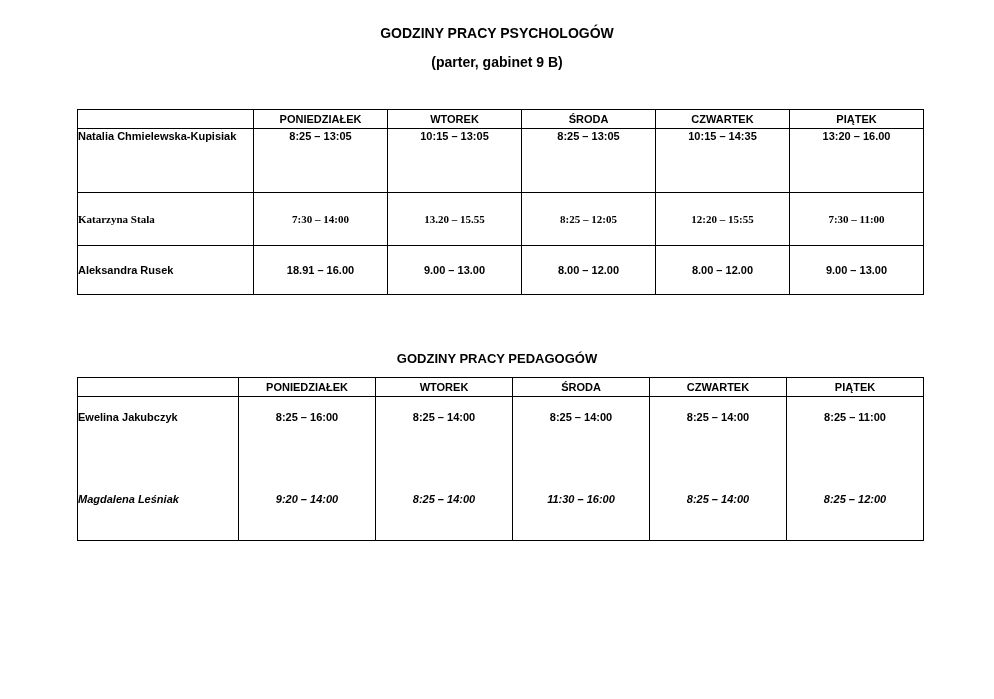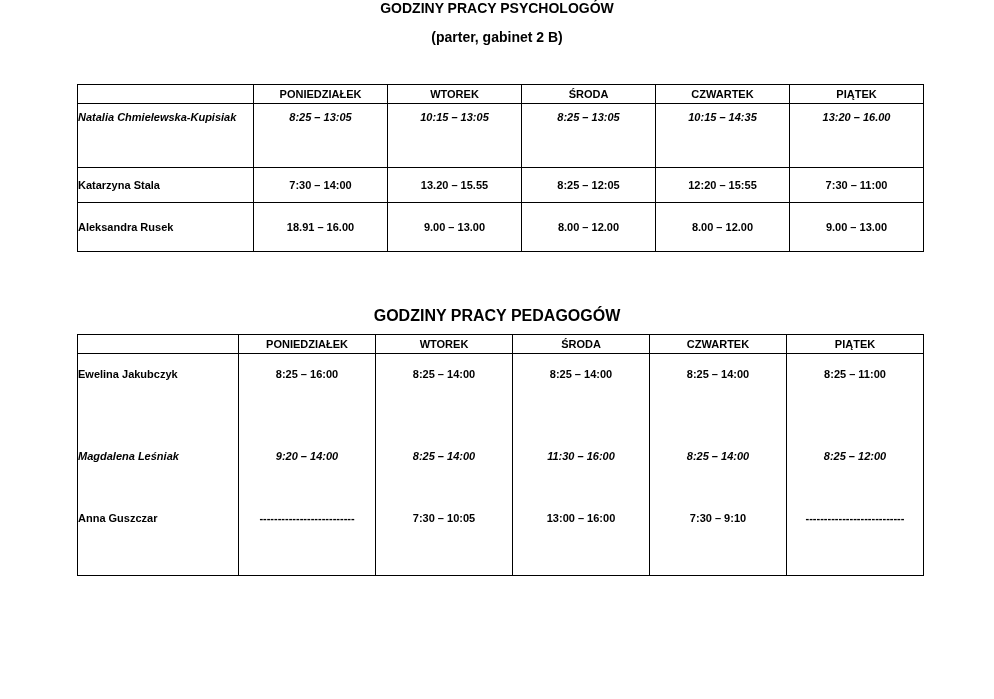--- a/index.html
+++ b/index.html
@@ -11,36 +11,37 @@
   }
   .page {
     position: relative;
     width: 994px;
     height: 699px;
     background: #ffffff;
     overflow: hidden;
   }
   .doc-title {
     margin: 0;
+    padding-top: 25px;
     text-align: center;
     font-size: 14px;
     font-weight: bold;
     line-height: 17px;
   }
   .doc-subtitle {
     margin: 12px 0 0 0;
     text-align: center;
     font-size: 14px;
     font-weight: bold;
     line-height: 17px;
   }
   .section-title {
     margin: 55px 0 0 0;
     text-align: center;
-    font-size: 16px;
+    font-size: 13px;
     font-weight: bold;
     line-height: 17px;
   }
   table.sched {
     border-collapse: collapse;
     table-layout: fixed;
     margin-left: 77px;
     width: 846px;
     font-size: 11px;
     font-weight: bold;
@@ -67,35 +68,35 @@
   td.name-cell {
     text-align: left;
     padding-left: 7px;
     white-space: nowrap;
   }
   td.hours-cell {
     text-align: center;
     white-space: nowrap;
   }
   
-  .t1 tr.row-0 td { height: 64px; vertical-align: top; padding-top: 6px; font-style: italic; }
-  .t1 tr.row-1 td { height: 35px; vertical-align: middle; }
+  .t1 tr.row-0 td { height: 64px; vertical-align: top; padding-top: 0; }
+  .t1 tr.row-1 td { height: 53px; vertical-align: middle; font-family: Liberation Serif, serif; }
   .t1 tr.row-2 td { height: 49px; vertical-align: middle; }
   
   .t2 tr.row-0 td { height: 82px; vertical-align: top; padding-top: 13px; }
   .t2 tr.row-1 td { height: 62px; vertical-align: top; padding-top: 13px; font-style: italic; }
   .t2 tr.row-2 td { height: 78px; vertical-align: top; padding-top: 13px; }
 </style>
 </head>
 <body>
 
 <div class="page">
 
   <div class="doc-title">GODZINY PRACY PSYCHOLOGÓW</div>
-  <div class="doc-subtitle">(parter, gabinet 2 B)</div>
+  <div class="doc-subtitle">(parter, gabinet 9 B)</div>
 
   <table class="sched t1">
     <colgroup>
       <col style="width:176px">
         <col style="width:134px">
         <col style="width:134px">
       <col style="width:134px">
         <col style="width:134px">
         <col style="width:134px">
     </colgroup>
@@ -168,24 +169,16 @@
         <td class="hours-cell">8:25 – 11:00</td>
       </tr>
       <tr class="row-1">
         <td class="name-cell">Magdalena Leśniak</td>
         <td class="hours-cell">9:20 – 14:00</td>
         <td class="hours-cell">8:25 – 14:00</td>
         <td class="hours-cell">11:30 – 16:00</td>
         <td class="hours-cell">8:25 – 14:00</td>
         <td class="hours-cell">8:25 – 12:00</td>
       </tr>
-      <tr class="row-2">
-        <td class="name-cell">Anna Guszczar</td>
-        <td class="hours-cell">--------------------------</td>
-        <td class="hours-cell">7:30 – 10:05</td>
-        <td class="hours-cell">13:00 – 16:00</td>
-        <td class="hours-cell">7:30 – 9:10</td>
-        <td class="hours-cell">---------------------------</td>
-      </tr>
     </tbody>
   </table>
 
 </div>
 
 </body></html>

